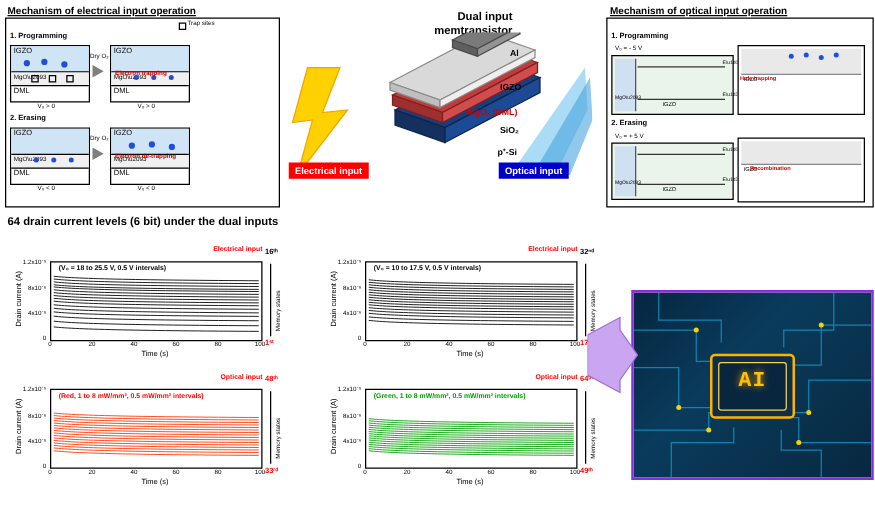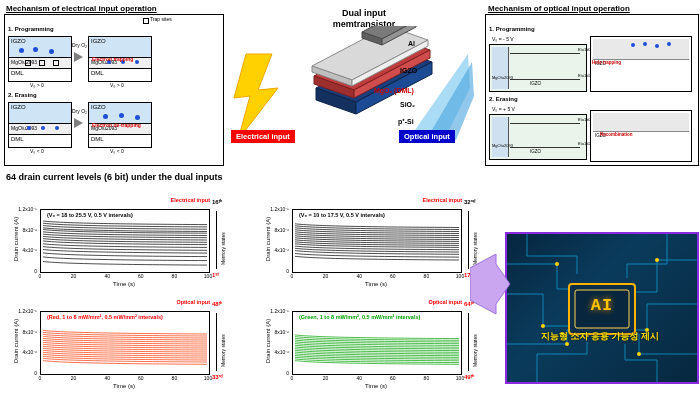--- a/index.html
+++ b/index.html
@@ -11,21 +11,21 @@
   
   #elec-panel{left:4px;top:14px;width:218px;height:150px;border:1px solid #000;background:#fff;}
   #elec-title{left:6px;top:4px;font-size:8px;font-weight:bold;text-decoration:underline;}
   .sub-lbl{font-size:6px;font-weight:bold;}
   .dev-box{border:1px solid #000;background:#fff;}
   .igzo-band{background:#cfe4f5;border-bottom:1px solid #000;}
   .mgo-band{background:#f0f0f0;}
   .arrow-r{width:0;height:0;border-top:5px solid transparent;border-bottom:5px solid transparent;border-left:9px solid #7f7f7f;}
 
   
-  #center-title{left:318px;top:8px;width:92px;text-align:center;font-size:9px;font-weight:bold;color:#000;line-height:11px;}
+  #center-title{left:318px;top:8px;width:92px;text-align:right;font-size:9px;font-weight:bold;color:#000;line-height:11px;}
   .el-label{font-size:7px;font-weight:bold;}
   #elec-input-badge{left:231px;top:130px;background:#ff0000;color:#fff;font-size:7.5px;font-weight:bold;padding:2px 5px;}
   #opt-input-badge{left:399px;top:130px;background:#0000cc;color:#fff;font-size:7.5px;font-weight:bold;padding:2px 5px;}
   #kor-caption{left:298px;top:152px;width:140px;text-align:center;font-size:8.5px;font-weight:bold;color:#000;line-height:12px;}
 
   
   #opt-panel{left:485px;top:14px;width:212px;height:150px;border:1px solid #000;background:#fff;}
   #opt-title{left:488px;top:4px;font-size:8px;font-weight:bold;text-decoration:underline;}
 
   
@@ -386,18 +386,17 @@
       <circle cx="150" cy="26" r="2"></circle>
         <circle cx="140" cy="96" r="2"></circle>
         <circle cx="132" cy="120" r="2"></circle>
     </g>
     <rect x="62" y="50" width="66" height="50" rx="3" fill="#0b2e4a" stroke="#ffb300" stroke-width="2"></rect>
     <rect x="68" y="56" width="54" height="38" rx="2" fill="#08263d" stroke="#ffd24d" stroke-width="1"></rect>
   </svg>
   <div class="abs" style="left:0;top:62px;width:190px;text-align:center;color:#ffc400;font-size:17px;font-weight:bold;letter-spacing:1px;text-shadow:0 0 6px #ff9900;">AI</div>
 </div>
 <div class="abs" id="ai-kor">
-  <div>지능형 소자 응용 가능성 제시</div>
 </div>
 
 <svg class="abs" style="left:470px;top:250px;" width="42" height="70">
   <polygon points="0,18 26,4 26,14 40,34 26,54 26,64 0,50" fill="#c9a6ef" stroke="#9d6fd6"></polygon>
 </svg>
 
 </body></html>

